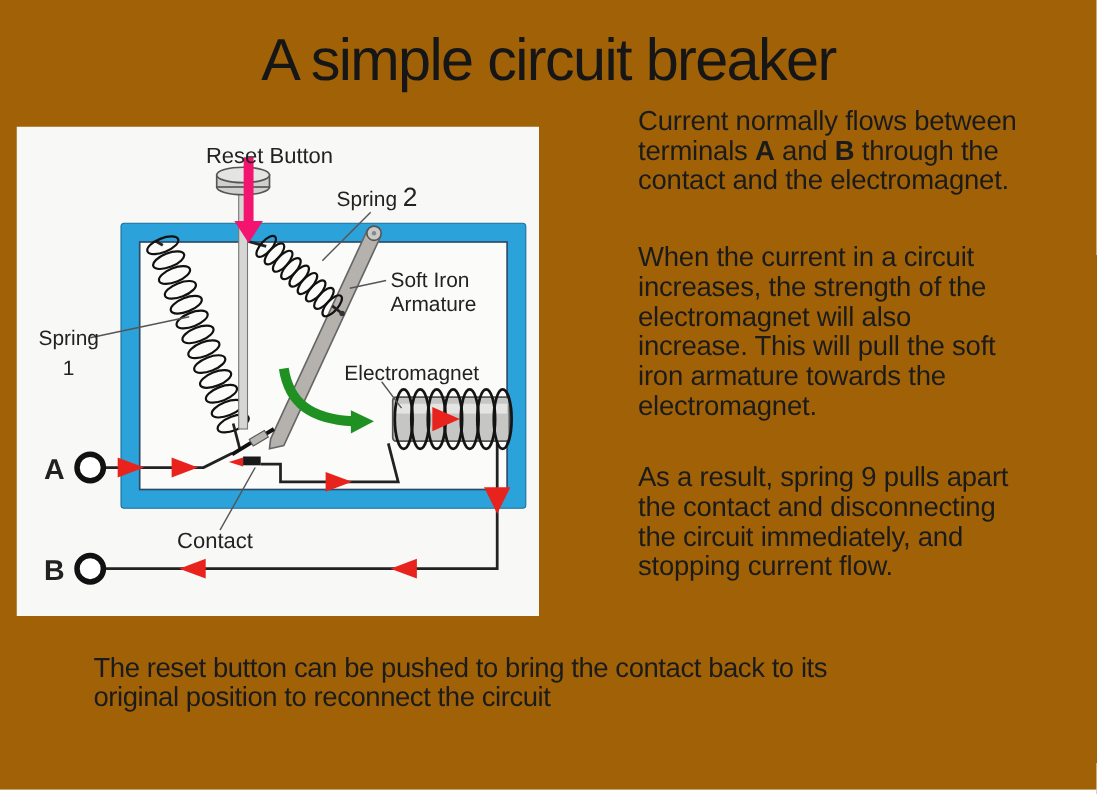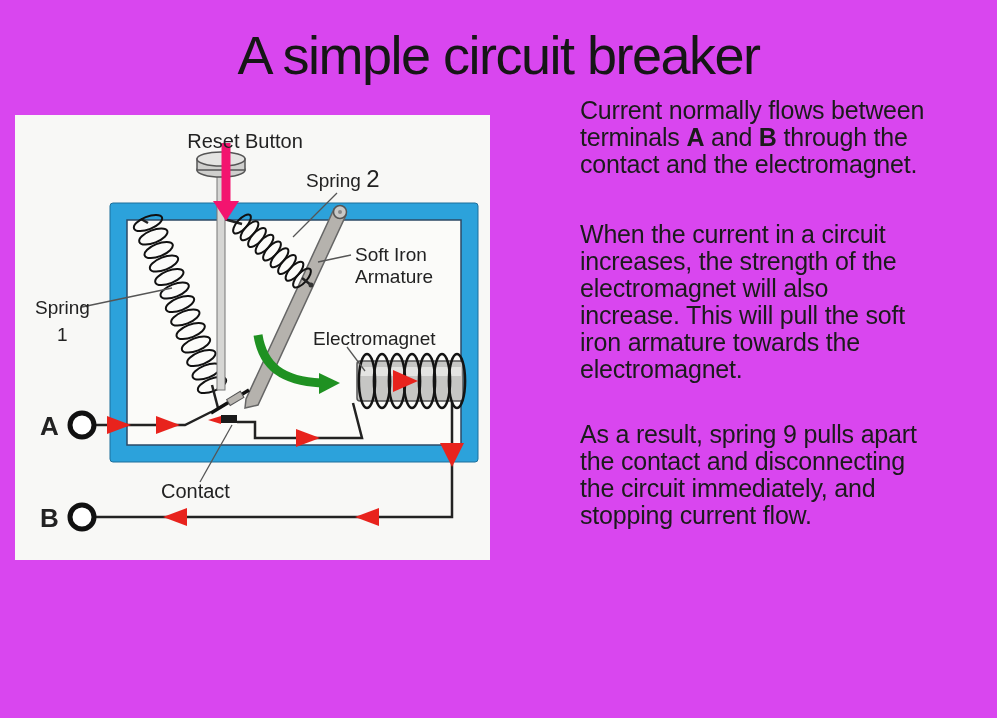--- a/index.html
+++ b/index.html
@@ -1,17 +1,17 @@
 <!DOCTYPE html>
 <html><head>
 <meta charset="utf-8">
 <style>
   html,body{margin:0;padding:0;background:#ffffff;}
   .slide{
-    position:relative;width:997px;height:718px;background:#d946ef;overflow:hidden;
+    position:relative;width:997px;height:718px;background:#a16207;overflow:hidden;
     font-family:"Liberation Sans",sans-serif;color:#1c1c1c;
   }
   h1.title{
     position:absolute;top:24px;left:0;width:100%;margin:0;text-align:center;
     font-size:54px;font-weight:400;letter-spacing:-1.5px;color:#161616;
   }
   .diagram{position:absolute;left:15px;top:115px;}
   .right-col{position:absolute;left:540px;top:97px;width:435px;margin-left:40px;}
   .right-col p{
     margin:0;font-size:25px;line-height:27px;letter-spacing:-0.2px;
@@ -175,14 +175,16 @@
 electromagnet will also
 increase. This will pull the soft
 iron armature towards the
 electromagnet.</p>
     <p class="p3">As a result, spring 9 pulls apart
 the contact and disconnecting
 the circuit immediately, and
 stopping current flow.</p>
   </div>
 
+  <p class="footer-note">The reset button can be pushed to bring the contact back to its
+original position to reconnect the circuit</p>
 
 </div>
 
 </body></html>

